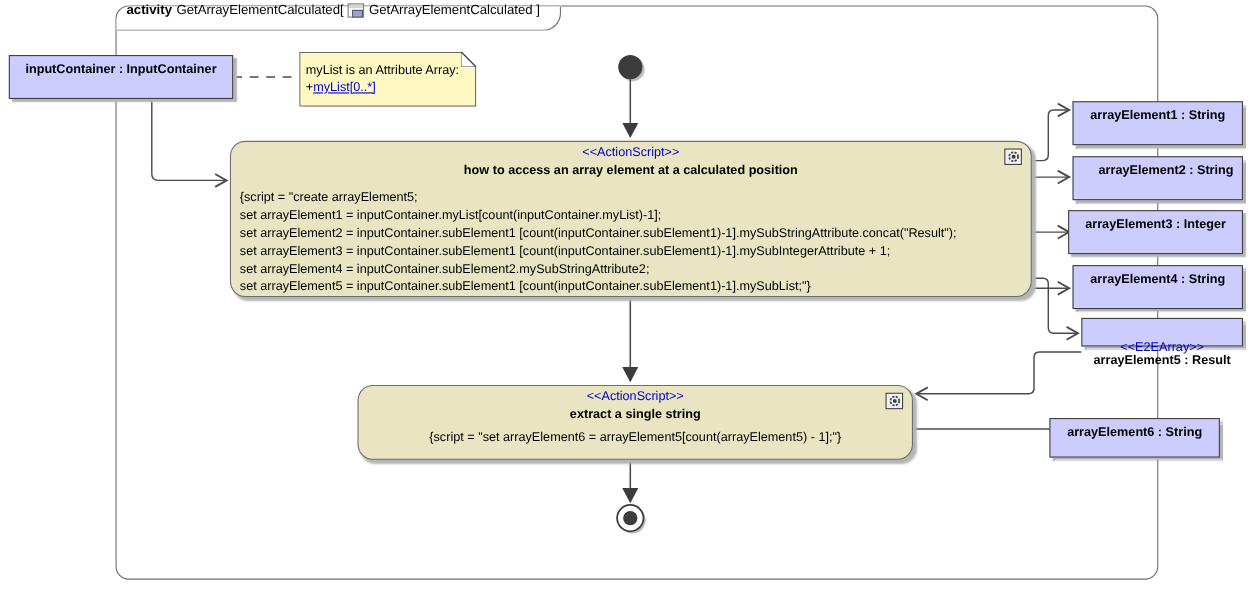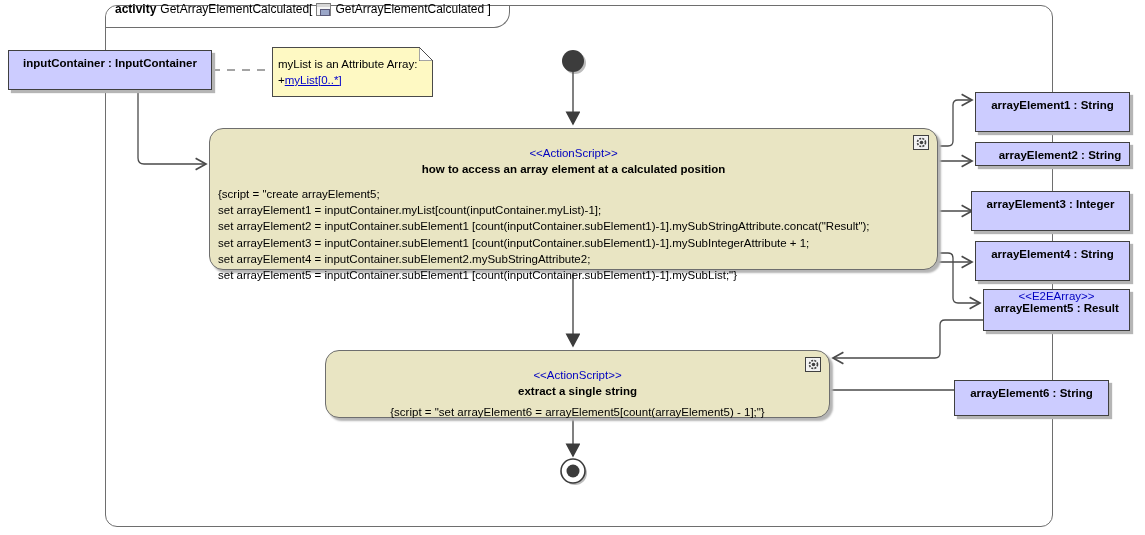--- a/index.html
+++ b/index.html
@@ -24,21 +24,21 @@
   svg.connectors { position:absolute; left:0; top:0; z-index:5; }
 
   
   .obj { position:absolute; background:#ccccff; border:1px solid #404040;
          box-shadow:3px 3px 1px #b5b5b5; z-index:10; text-align:center;
          font-weight:bold; font-size:11.5px; }
   .obj .stype { display:block; font-weight:normal; color:#0000c0; }
 
   .action { position:absolute; background:#e9e5c3; border:1.5px solid #6e6e6e;
             border-radius:14px; box-shadow:3px 3px 2px #b5b5b5; z-index:10; font-size:11.5px; }
-  .action .stype { display:block; text-align:center; color:#0000c0; padding-top:17px; line-height:15px; }
+  .action .stype { display:block; text-align:center; color:#0000c0; padding-top:3px; line-height:15px; }
   .action .atitle { display:block; text-align:center; font-weight:bold; line-height:16px; }
   .action .script { padding:9px 6px 0 8px; line-height:16.2px; white-space:nowrap; }
   .action .script-center { text-align:center; padding-top:5px; line-height:16.2px; }
   .badge { position:absolute; top:6px; right:8px; width:16px; height:15px;
            border:1px solid #404040; background:#f2f2f2; display:flex;
            align-items:center; justify-content:center; }
 
   
   .note { position:absolute; left:272px; top:47px; width:161px; height:50px;
           background:#fef9c3; border:1px solid #4a4a4a; box-shadow:3px 3px 1px #b5b5b5;
@@ -139,30 +139,30 @@
       <svg width="11" height="11" viewBox="0 0 11 11">
         <circle cx="5.5" cy="5.5" r="4" fill="none" stroke="#404040" stroke-width="1.6" stroke-dasharray="2 1.2"></circle>
         <circle cx="5.5" cy="5.5" r="1.8" fill="#404040"></circle>
       </svg>
     </div>
   </div>
 
   <div class="obj" style="left:975px; top:92px;  width:155px; height:40px;">
     <span class="lbl-pad">arrayElement1 : String</span>
   </div>
-  <div class="obj" style="left:975px; top:142px; width:155px; height:24px;padding-left:15px;">
+  <div class="obj" style="left:975px; top:142px; width:155px; height:40px;padding-left:15px;">
     <span class="lbl-pad">arrayElement2 : String</span>
   </div>
   <div class="obj" style="left:971px; top:191px; width:159px; height:40px;">
     <span class="lbl-pad">arrayElement3 : Integer</span>
   </div>
   <div class="obj" style="left:975px; top:241px; width:155px; height:40px;">
     <span class="lbl-pad">arrayElement4 : String</span>
   </div>
-  <div class="obj" style="left:983px; top:289px; width:147px; height:42px; padding-top:0;">
+  <div class="obj" style="left:983px; top:289px; width:147px; height:26px; padding-top:20px;">
     <span class="stype">&lt;&lt;E2EArray&gt;&gt;</span>
     <span>arrayElement5 : Result</span>
   </div>
   <div class="obj" style="left:954px; top:380px; width:155px; height:36px;">
     <span class="lbl-pad">arrayElement6 : String</span>
   </div>
 
 </div>
 
 </body></html>

